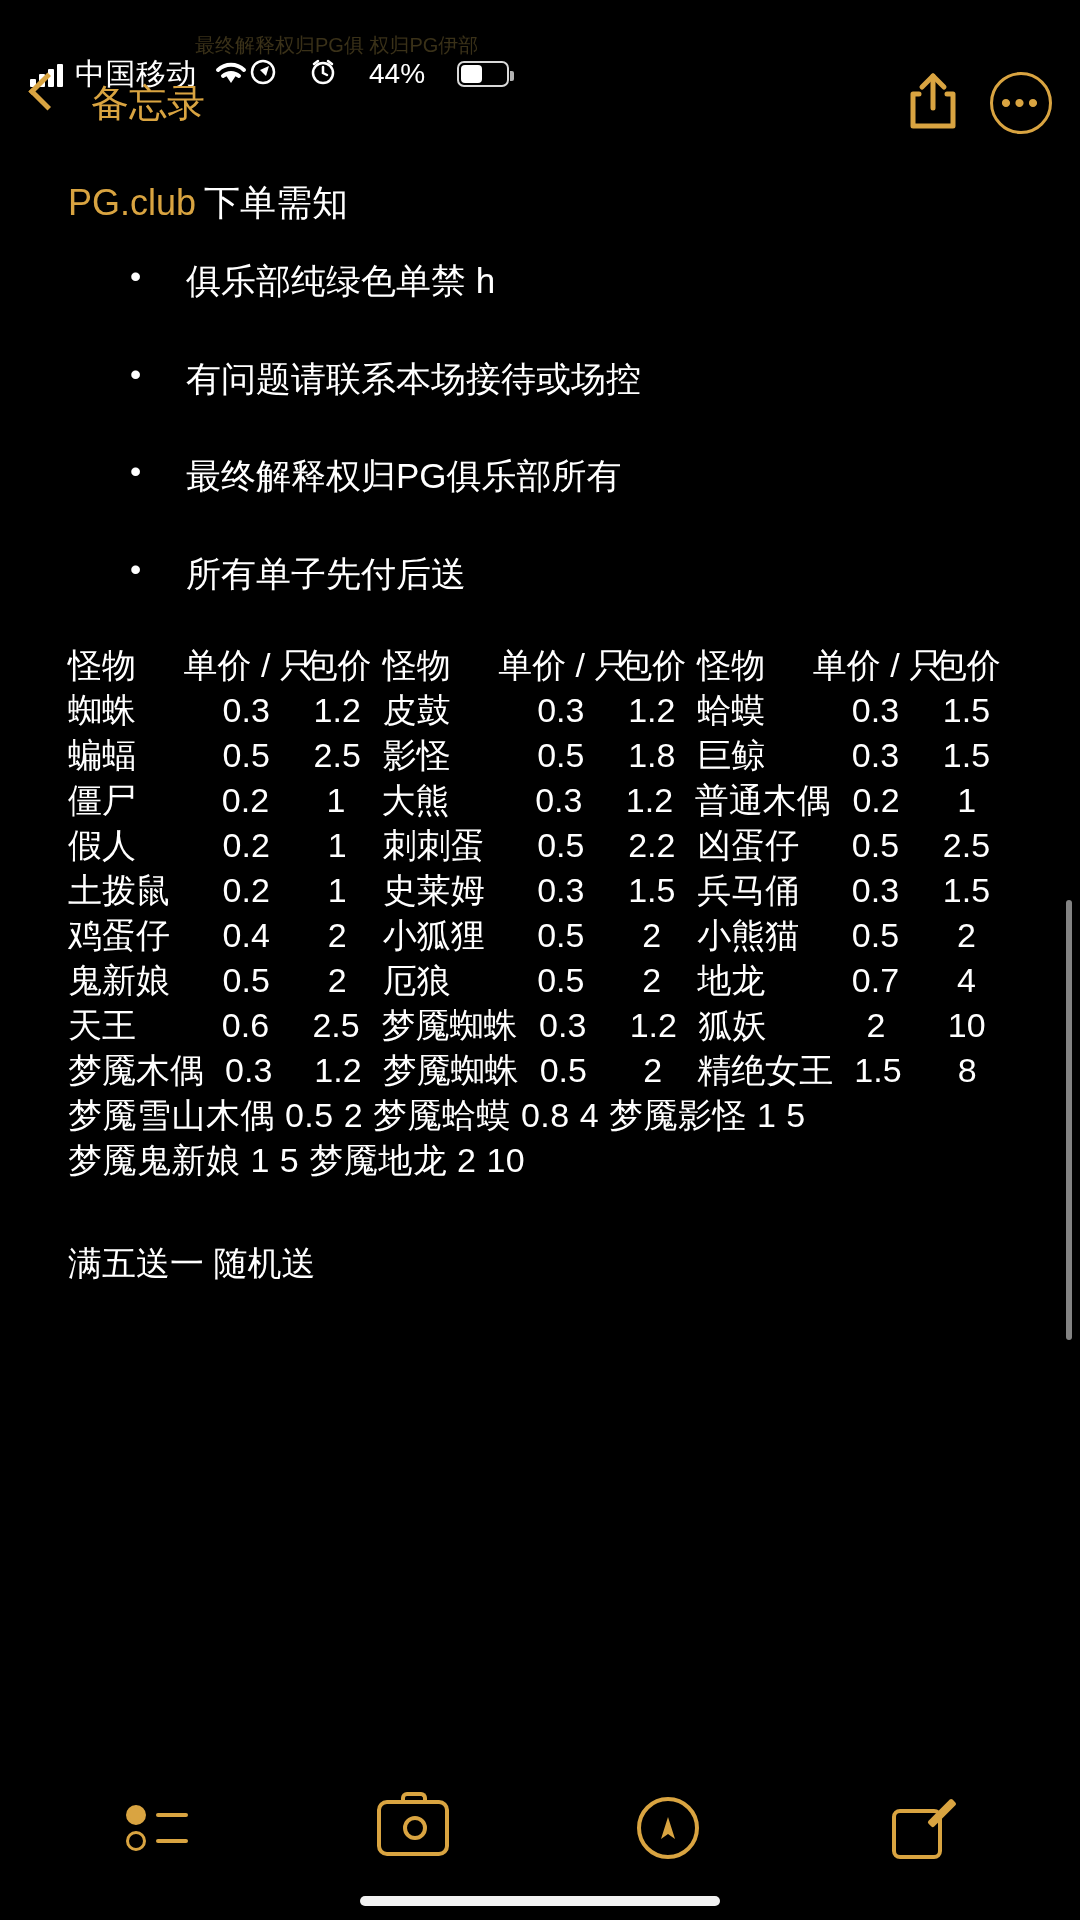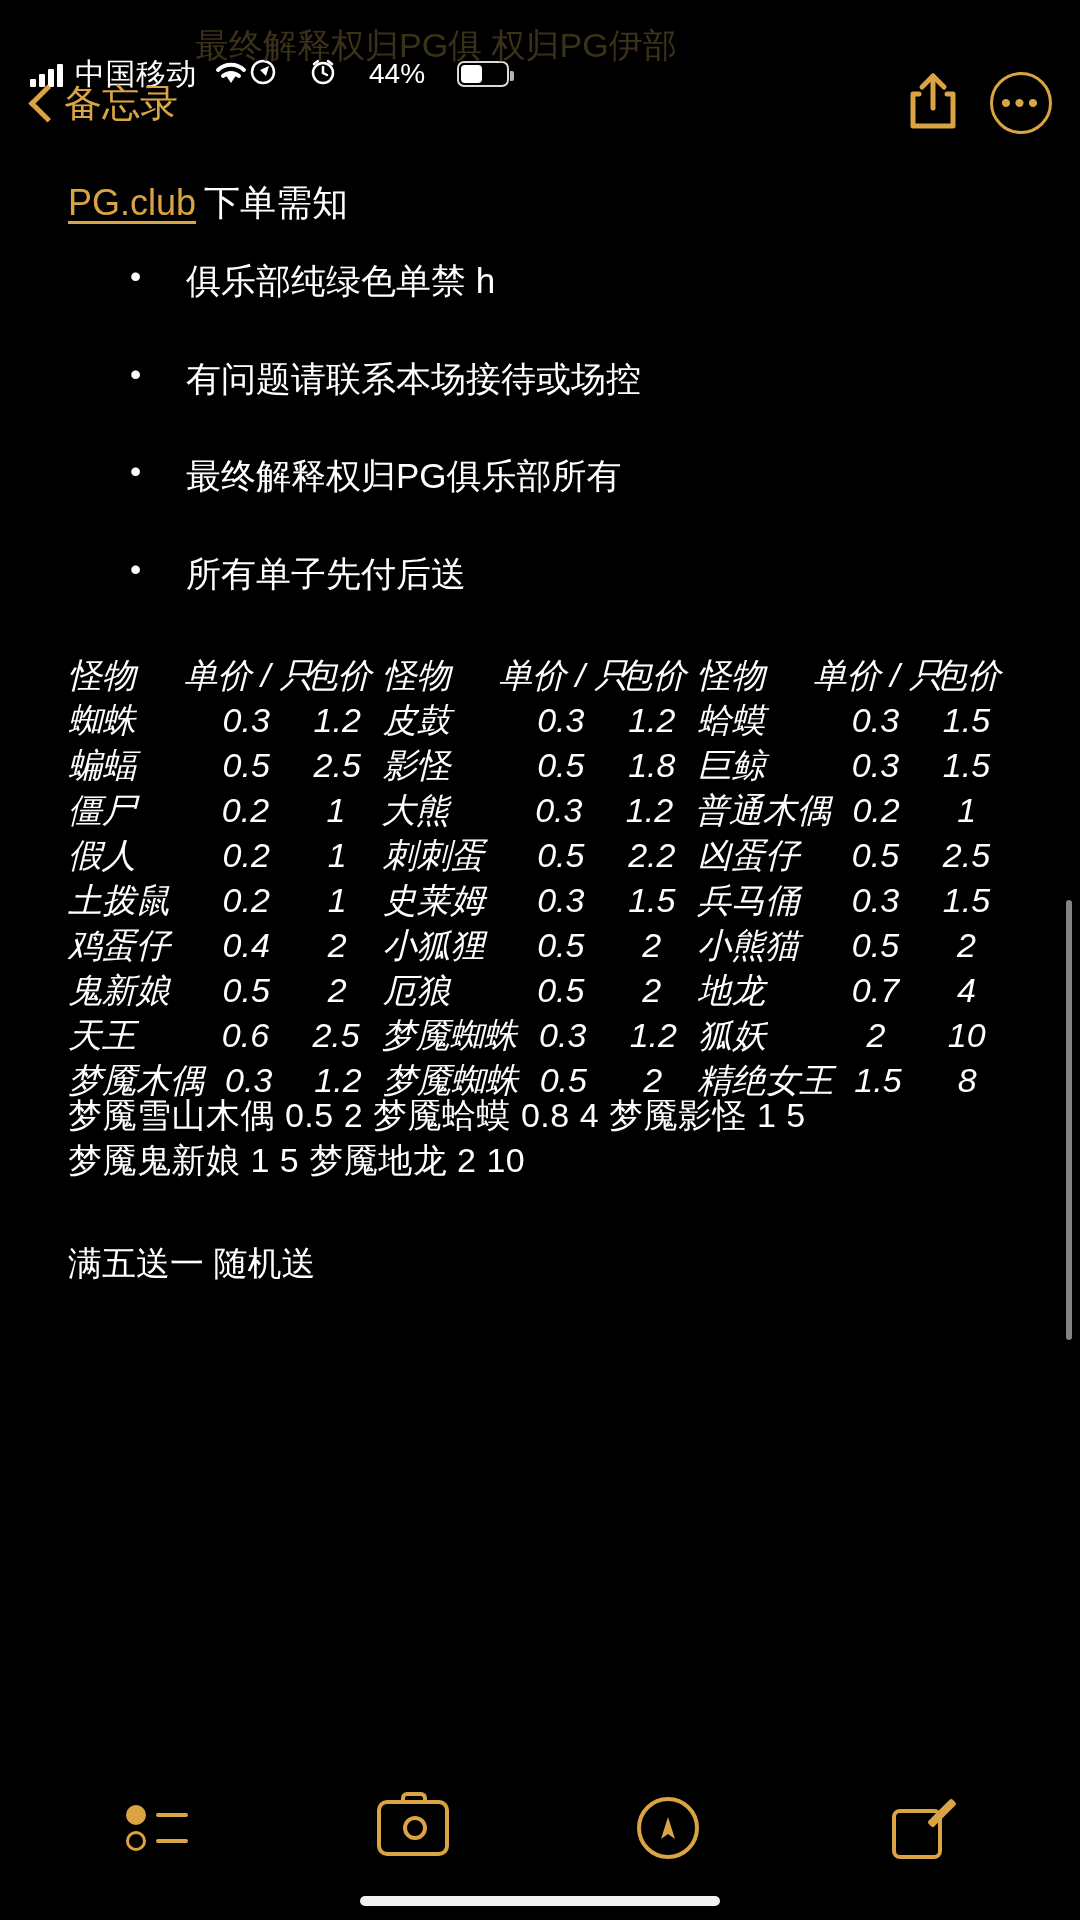--- a/index.html
+++ b/index.html
@@ -100,43 +100,42 @@
     border-radius: 4px;
     display: block;
   }
 
   
   .ghost {
     position: absolute;
     top: 22px;
     left: 195px;
     width: 520px;
-    font-size: 34px;
+    font-size: 20px;
     line-height: 46px;
     color: #3a3118;
     z-index: 0;
     pointer-events: none;
   }
 
   
   .navbar {
     position: absolute;
     top: 60px; left: 0;
     width: 1080px;
     height: 86px;
     display: flex;
     align-items: center;
     padding: 0 26px;
     box-sizing: border-box;
     z-index: 2;
   }
   .back {
     display: flex;
-    align-items: center;
-    gap: 3px;
+    gap: 30px;
     color: #d9a441;
     cursor: pointer;
   }
   .chev {
     width: 22px; height: 22px;
     border-left: 5px solid #d9a441;
     border-bottom: 5px solid #d9a441;
     transform: rotate(45deg);
     margin-left: 8px;
   }
@@ -178,21 +177,20 @@
   .title-line {
     font-size: 36px;
     margin: 18px 0 24px 0;
     display: flex;
     align-items: baseline;
     gap: 8px;
     line-height: 1.4;
   }
   .link {
     color: #d9a441;
-    text-decoration: underline;
     text-underline-offset: 6px;
   }
   ul.bullets {
     list-style: none;
     margin: 30px 0 24px 0;
     padding: 0;
   }
   ul.bullets li {
     font-size: 35px;
     line-height: 1.3;
@@ -216,24 +214,23 @@
 
   
   .table {
     font-size: 34px;
     line-height: 1.0;
     white-space: nowrap;
     margin-top: 8px;
   }
   .trow {
     display: flex;
-    align-items: flex-end;
+    align-items: flex-start;
     height: 44px;
     margin-bottom: 1px;
-    font-style: italic;
   }
   .c-name  { width: 175px; }
   .c-unit  { width: 120px; text-align: center; }
   .c-pack  { width: 120px; text-align: center; }
   .hdr .c-name,
   .hdr .c-unit,
   .hdr .c-pack { text-align: left; }
   .hdr .c-unit { width: 120px; }
   .hdr .c-pack { width: 120px; }
 

